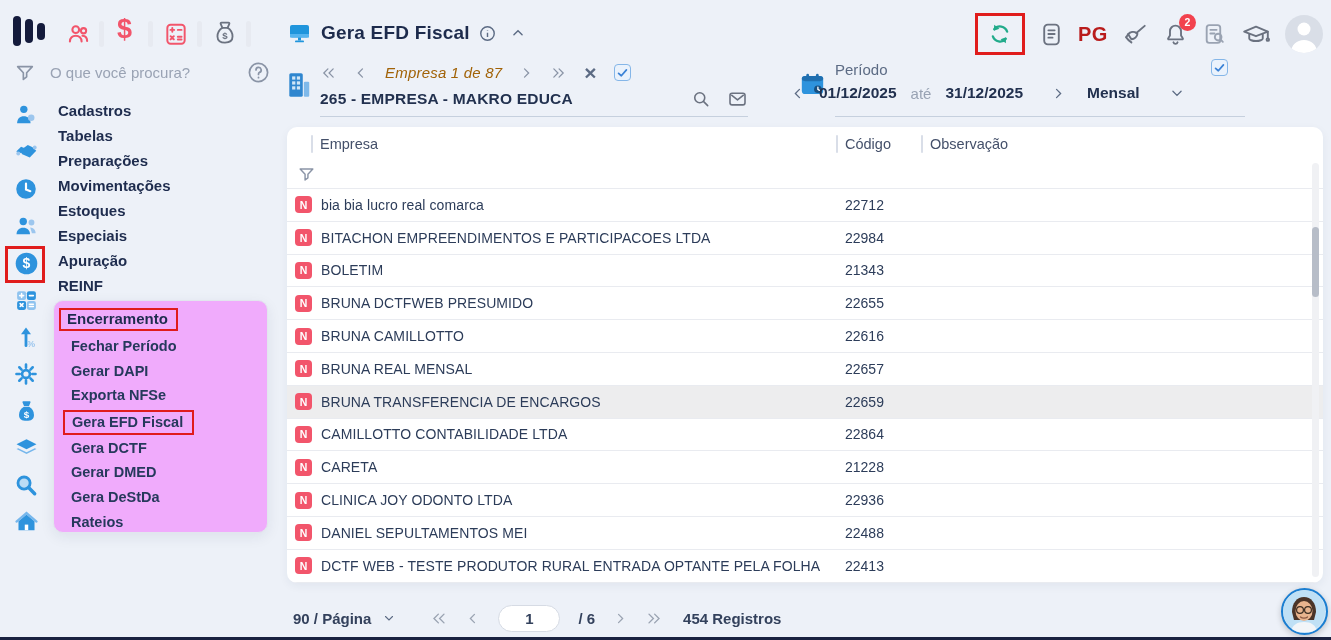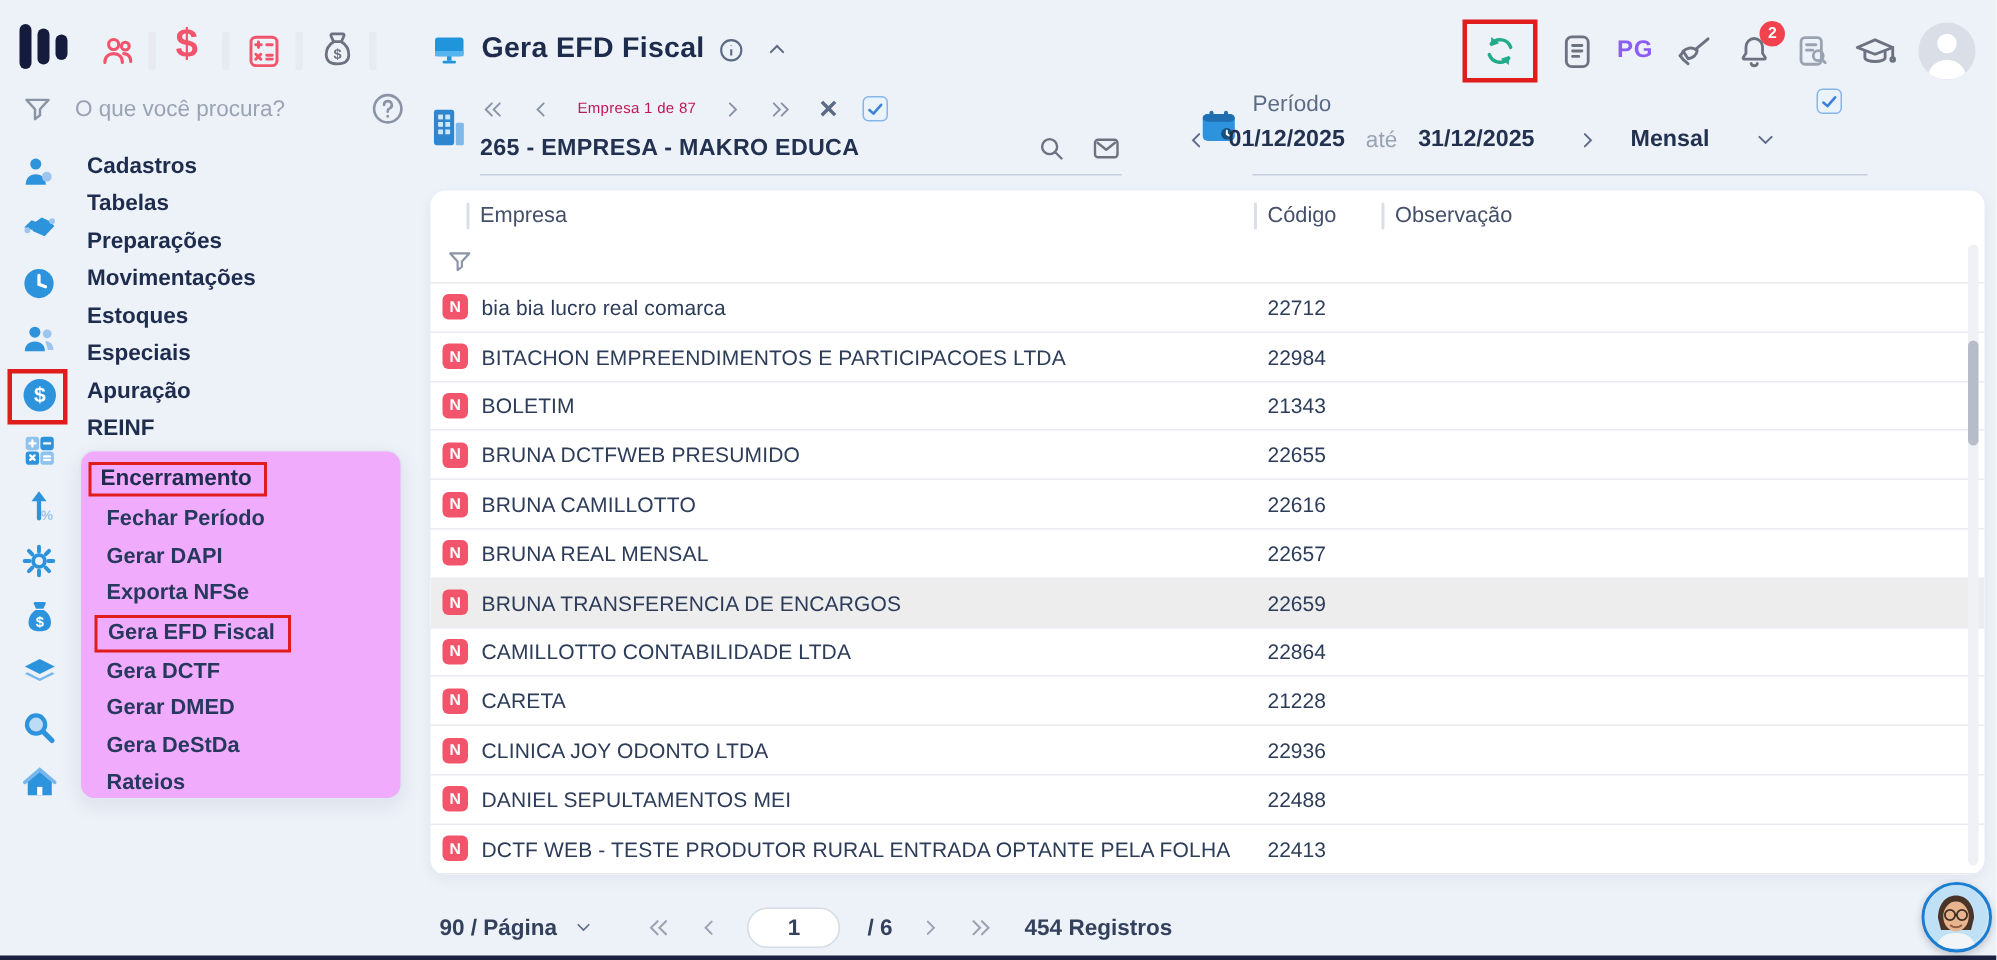--- a/index.html
+++ b/index.html
@@ -15,21 +15,21 @@
   .logo i { display:block; width:8px; background:#141b3c; border-radius:5px; }
   .logo i:nth-child(1){ height:30px; } .logo i:nth-child(2){ height:24px; } .logo i:nth-child(3){ height:17px; }
   .tsep { width:5px; height:26px; border-radius:3px; background:#e7eaf1; top:21px; }
   .dollar-glyph { font-size:27px; font-weight:700; color:#f2556b; top:14px; }
 
   .page-title-row { left:287px; top:21px; display:flex; align-items:center; gap:9px; }
   .page-title { font-size:19px; font-weight:700; color:#1d2b4c; letter-spacing:.2px; }
 
   .topright { top:13px; left:975px; display:flex; align-items:center; gap:14px; }
   .redbox { border:3px solid #e01c1c; padding:5px 8px; background:transparent; }
-  .pg { font-size:16px; font-weight:700; color:#8b5cf6; letter-spacing:.5px; }
+  .pg { font-size:20px; font-weight:700; color:#b91c1c; letter-spacing:.5px; }
   .bellwrap { position:relative; }
   .bell-badge { position:absolute; top:-7px; right:-8px; width:17px; height:17px; border-radius:50%; background:#f2424e; color:#fff; font-size:10.5px; font-weight:700; display:flex; align-items:center; justify-content:center; }
   .avatar-top { width:38px; height:38px; border-radius:50%; background:#d9dee7; display:flex; align-items:flex-end; justify-content:center; overflow:hidden; }
 
   
   .sb-search { left:14px; top:61px; display:flex; align-items:center; gap:14px; width:256px; }
   .sb-search input { border:none; outline:none; background:transparent; font-family:"Liberation Sans",sans-serif; font-size:15px; color:#42506a; width:170px; }
   .sb-search input::placeholder { color:#9aa3b4; }
 
   .rail { left:12px; top:102px; display:flex; flex-direction:column; gap:11px; width:28px; align-items:center; }
@@ -41,21 +41,21 @@
 
   .submenu-card { left:53px; top:300px; width:215px; height:233px; background:#f0abfc; border:1px solid #e2e6ee; border-radius:10px; box-shadow:0 4px 14px rgba(30,44,78,.08); padding-top:7px; }
   .submenu-title { display:inline-block; margin-left:5px; border:2.5px solid #e01c1c; padding:0px 8px 2px 6px; font-size:15px; font-weight:700; color:#1e2c4e; }
   .submenu-list { margin-top:4px; margin-left:17px; display:flex; flex-direction:column; }
   .submenu-item { font-size:14.5px; font-weight:600; color:#26395c; height:24.6px; line-height:22px; }
   .submenu-item.boxed { display:inline-block; align-self:flex-start; border:2.5px solid #e01c1c; padding:0 9px 1px 7px; margin-left:-8px; height:auto; line-height:20px; margin-top:1px; margin-bottom:2px; }
 
   
   .building { left:287px; top:71px; }
   .cnav-row1 { left:320px; top:64px; display:flex; align-items:center; gap:17px; color:#8a94a6; }
-  .cnav-label { font-size:10px; color:#be185d; letter-spacing:.2px; }
+  .cnav-label { font-size:15px; color:#a16207; letter-spacing:.2px;font-style:italic; }
   .closex { font-size:21px; line-height:16px; color:#5c6b84; font-weight:600; }
   .cnav-row2 { left:320px; top:89px; display:flex; align-items:center; width:428px; }
   .company-name { font-size:15.5px; font-weight:700; color:#22314f; letter-spacing:.2px; flex:1; }
   .cnav-underline { left:320px; top:116px; width:428px; height:1px; background:#c6d0de; }
 
   
   .cal { left:799px; top:71px; }
   .period-label { left:835px; top:61px; font-size:15px; color:#5c6b84; }
   .period-row { left:791px; top:84px; display:flex; align-items:center; gap:14px; }
   .pdate { font-size:15.5px; font-weight:700; color:#22314f; }

